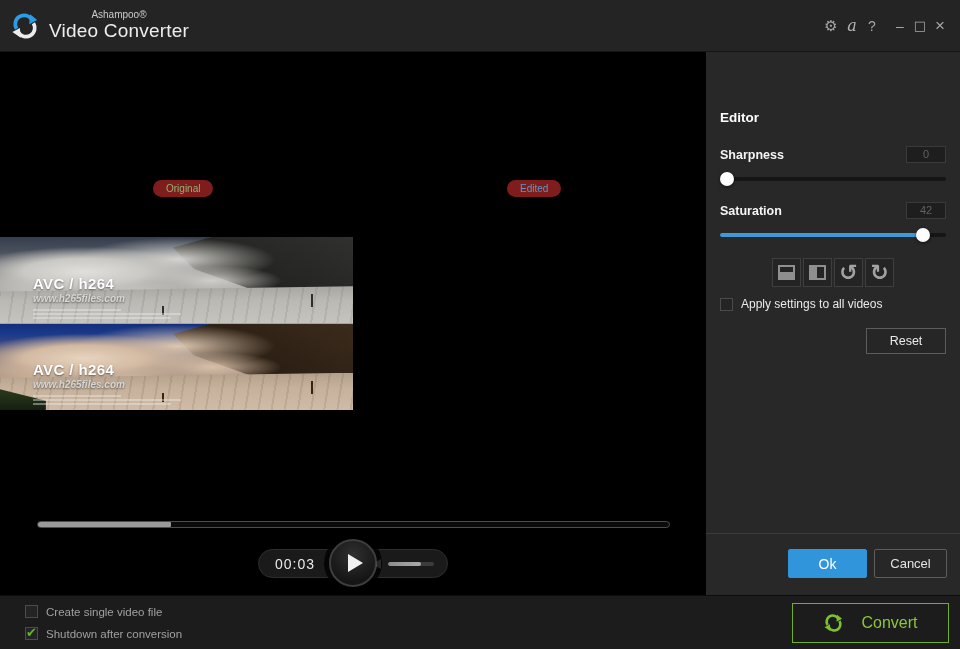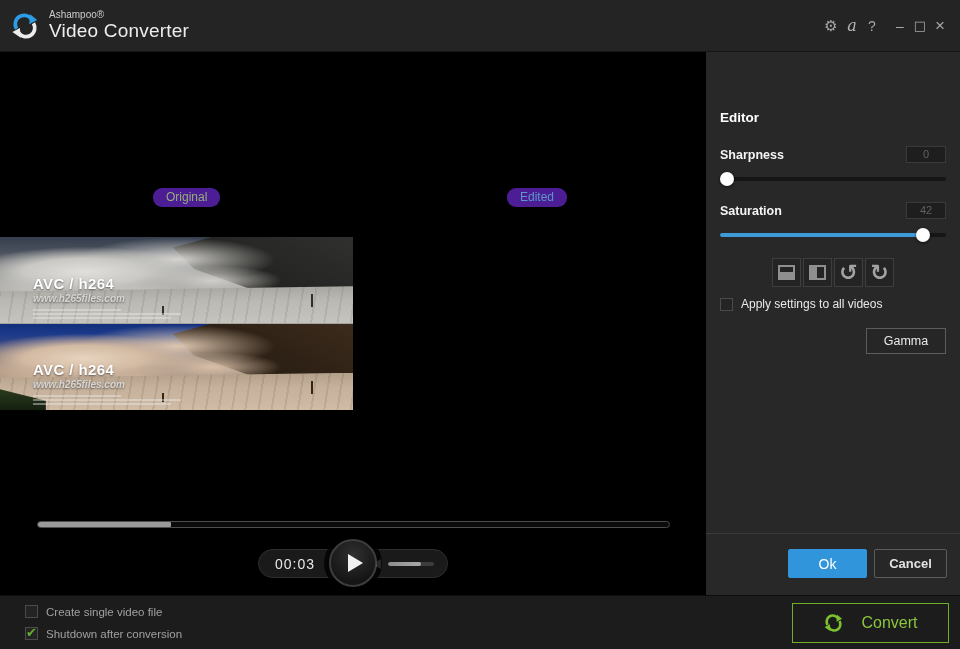--- a/index.html
+++ b/index.html
@@ -3,37 +3,37 @@
 <meta charset="utf-8">
 <style>
   html,body{margin:0;padding:0;background:#000;}
   *{box-sizing:border-box;}
   .app{width:960px;height:649px;position:relative;background:#000;overflow:hidden;
        font-family:"Liberation Sans","DejaVu Sans",sans-serif;-webkit-font-smoothing:antialiased;}
 
   
   .titlebar{height:52px;background:#242424;display:flex;align-items:center;border-bottom:1px solid #161616;}
   .logo{margin:0 9px 0 10px;display:flex;align-items:center;}
-  .titles{display:flex;flex-direction:column;line-height:1.05;}
+  .titles{display:flex;flex-direction:column;line-height:1.05;text-align:center;}
   .brand{font-size:10px;color:#cccccc;}
   .appname{font-size:19px;color:#ededed;font-weight:400;letter-spacing:.2px;}
   .tb-icons{margin-left:auto;display:flex;align-items:center;padding-right:10px;color:#a6a6a6;}
   .tb-icons span{display:inline-block;text-align:center;cursor:default;}
   .ic-gear{font-size:15px;width:22px;font-family:"DejaVu Sans",sans-serif;}
   .ic-lang{font-size:16px;width:20px;font-style:italic;font-family:"DejaVu Serif",serif;color:#b5b5b5;}
   .ic-help{font-size:14px;width:20px;}
   .ic-min{font-size:14px;width:20px;margin-left:8px;}
   .ic-max{font-size:13px;width:20px;font-family:"DejaVu Sans",sans-serif;}
   .ic-close{font-size:17px;width:20px;}
 
   
   .middle{display:flex;height:543px;}
   .preview{width:706px;position:relative;background:#000;}
 
-  .badge{position:absolute;top:136px;background:#4c1d95;border-radius:9px;font-size:12px;
+  .badge{position:absolute;top:128px;background:#7f1d1d;border-radius:9px;font-size:10px;
          padding:3px 13px;line-height:1.1;}
   .badge.original{left:153px;color:#94b077;}
   .badge.edited{left:507px;color:#5b97c9;}
 
   .frames{position:absolute;top:185px;left:0;width:706px;height:173px;display:flex;flex-direction:column;}
   .frame{width:353px;height:173px;position:relative;overflow:hidden;}
   .layer{position:absolute;inset:0;}
   
   .f-orig .sky{background:linear-gradient(180deg,#353e4e 0%,#49505c 16%,#6d7076 32%,#8f8f8e 48%,#a5a4a0 60%);}
   .f-orig .mountain{clip-path:polygon(60% 0,100% 0,100% 60%,73% 63%,55% 37%,49% 12%);
@@ -124,21 +124,21 @@
   .cbox .tick{position:absolute;left:0px;top:-3px;font-size:13px;color:#63b32d;
         font-family:"DejaVu Sans",sans-serif;}
   .reset-row{display:flex;justify-content:flex-end;margin-top:17px;}
   .reset{width:80px;height:26px;background:#262626;border:1px solid #5c5c5c;color:#eaeaea;
         font-size:12.5px;cursor:pointer;}
   .actions{position:absolute;top:481px;left:0;width:254px;border-top:1px solid #3b3b3b;
         padding:15px 13px 0;display:flex;justify-content:flex-end;gap:7px;}
   .btn-ok{width:79px;height:29px;background:#3095da;border:1px solid #3095da;color:#fff;
         font-size:14px;border-radius:2px;cursor:pointer;}
   .btn-cancel{width:73px;height:29px;background:#272727;border:1px solid #5c5c5c;color:#e2e2e2;
-        font-size:13px;border-radius:2px;cursor:pointer;font-weight:bold;}
+        font-size:13px;border-radius:2px;cursor:pointer;}
 
   
   .footer{height:54px;background:#1c1c1c;display:flex;align-items:center;
         justify-content:space-between;border-top:1px solid #0d0d0d;}
   .foot-checks{display:flex;flex-direction:column;gap:9px;padding-left:25px;font-size:11.5px;color:#a0a0a0;}
   .chk{display:flex;align-items:center;gap:8px;cursor:pointer;}
   .convert{width:157px;height:40px;margin-right:11px;background:transparent;border:1px solid #6fae27;
         color:#8cc63e;font-size:16px;display:flex;align-items:center;justify-content:center;
         gap:17px;cursor:pointer;}
 </style>
@@ -274,21 +274,21 @@
             <span class="rot">↻</span>
           </button>
       </div>
 
       <label class="apply-row">
         <span class="cbox"></span>
         <span>Apply settings to all videos</span>
       </label>
 
       <div class="reset-row">
-        <button class="reset">Gamma</button>
+        <button class="reset">Reset</button>
       </div>
 
       <div class="actions">
         <button class="btn-ok">Ok</button>
         <button class="btn-cancel">Cancel</button>
       </div>
     </aside>
   </div>
 
   <footer class="footer">

